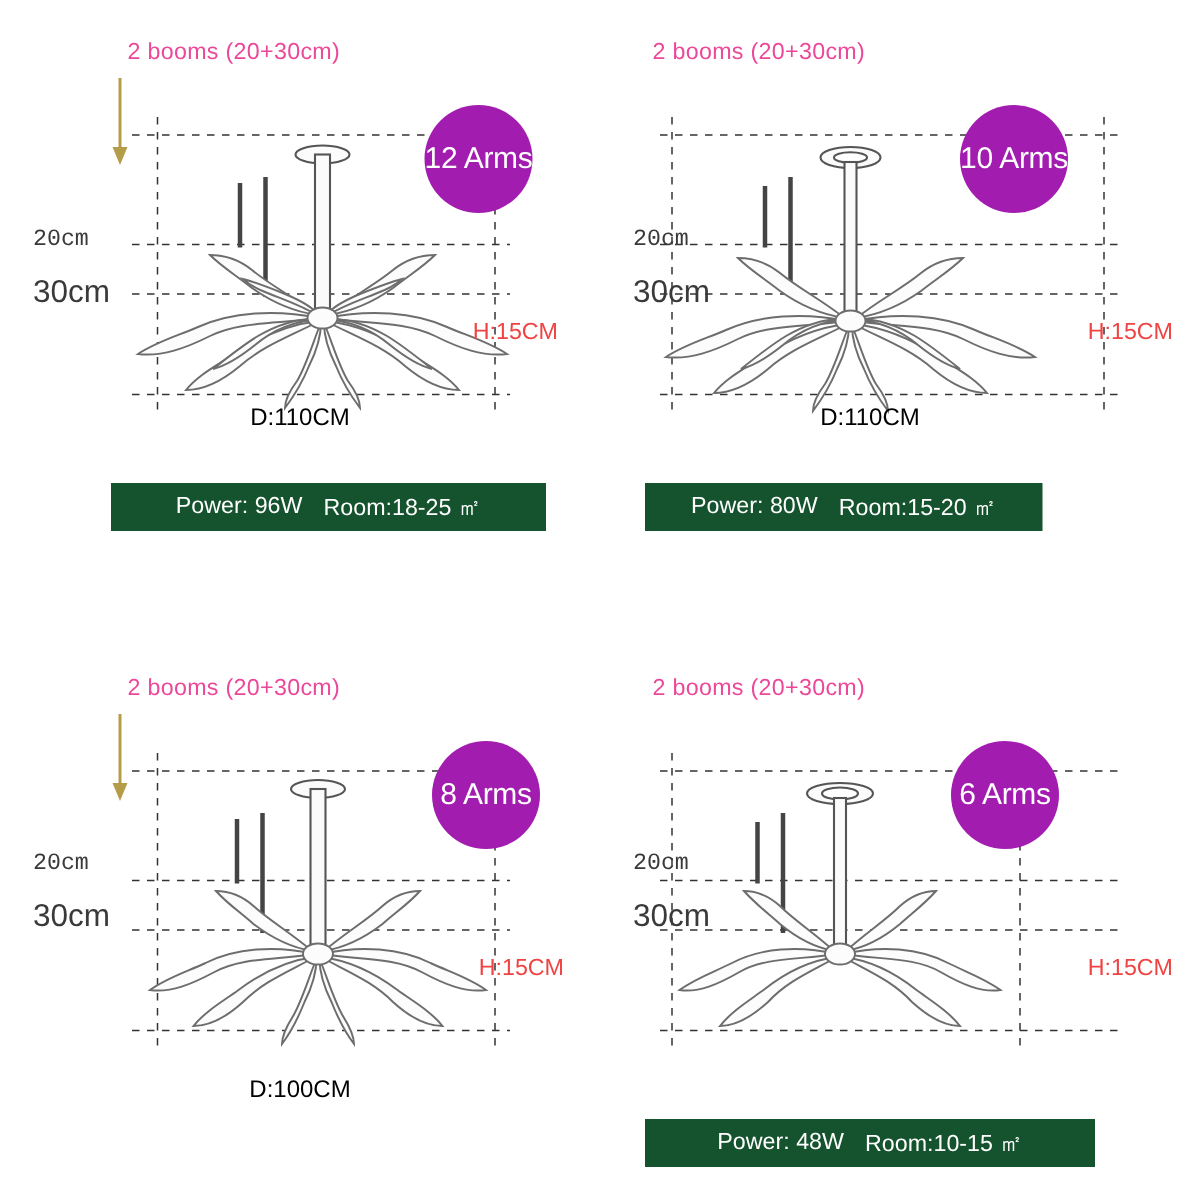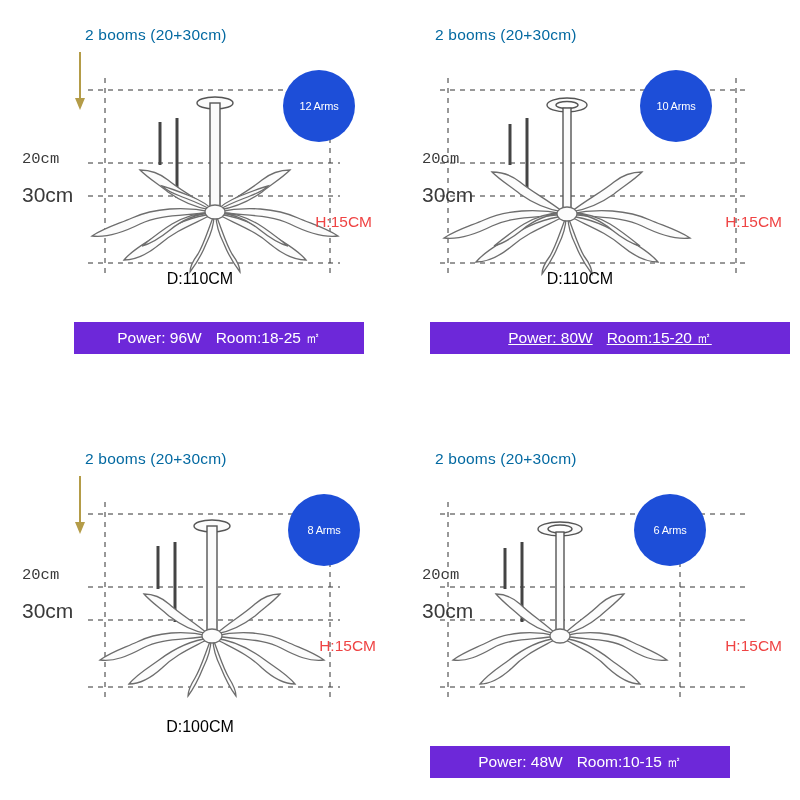--- a/index.html
+++ b/index.html
@@ -27,21 +27,21 @@
     width: 400px;
     height: 400px;
   }
   .booms-label {
     position: absolute;
     left: 85px;
     top: 26px;
     font-size: 15.5px;
     letter-spacing: 0.2px;
     white-space: nowrap;
-    color: #0369a1;
+    color: #ec4899;
   }
   .arrow-down {
     position: absolute;
     left: 74px;
     top: 52px;
     width: 12px;
     height: 60px;
   }
   .dim-20 {
     position: absolute;
@@ -75,35 +75,35 @@
     font-size: 16px;
     color: #000000;
   }
   .arms-badge {
     position: absolute;
     left: 283px;
     top: 70px;
     width: 72px;
     height: 72px;
     border-radius: 50%;
-    background: #1d4ed8;
+    background: #a21caf;
     color: #ffffff;
     display: flex;
     align-items: center;
     justify-content: center;
-    font-size: 11px;
+    font-size: 20px;
     letter-spacing: -0.2px;
   }
   .power-bar {
     position: absolute;
     left: 74px;
     top: 322px;
     width: 290px;
     height: 32px;
-    background: #6d28d9;
+    background: #14532d;
     color: #ffffff;
     display: flex;
     align-items: center;
     justify-content: center;
     gap: 14px;
     font-size: 15.5px;
     white-space: nowrap;
   }
   .svgfull {
     position: absolute;
@@ -215,21 +215,21 @@
         <ellipse cx="167" cy="214" rx="10" ry="7"></ellipse>
       </g>
     </svg>
 
     <div class="booms-label" style="left:35px;">2 booms (20+30cm)</div>
     <div class="dim-20">20cm</div>
     <div class="dim-30">30cm</div>
     <div class="arms-badge" style="left:240px;">10 Arms</div>
     <div class="h-label" style="right:18px;">H:15CM</div>
     <div class="d-label" style="left:-40px;">D:110CM</div>
-    <div class="power-bar" style="left:30px;width:360px;text-decoration:underline;">
+    <div class="power-bar" style="left:30px;width:265px;">
       <span>Power: 80W</span>
       <span>Room:15-20 ㎡</span>
     </div>
   </div>
 
   <div class="panel row2">
     <svg class="svgfull" viewBox="0 0 400 400">
       <g stroke="#333" stroke-width="1" stroke-dasharray="5 5" fill="none">
         <line x1="88" y1="114" x2="340" y2="114"></line>
         <line x1="88" y1="187" x2="340" y2="187"></line>

